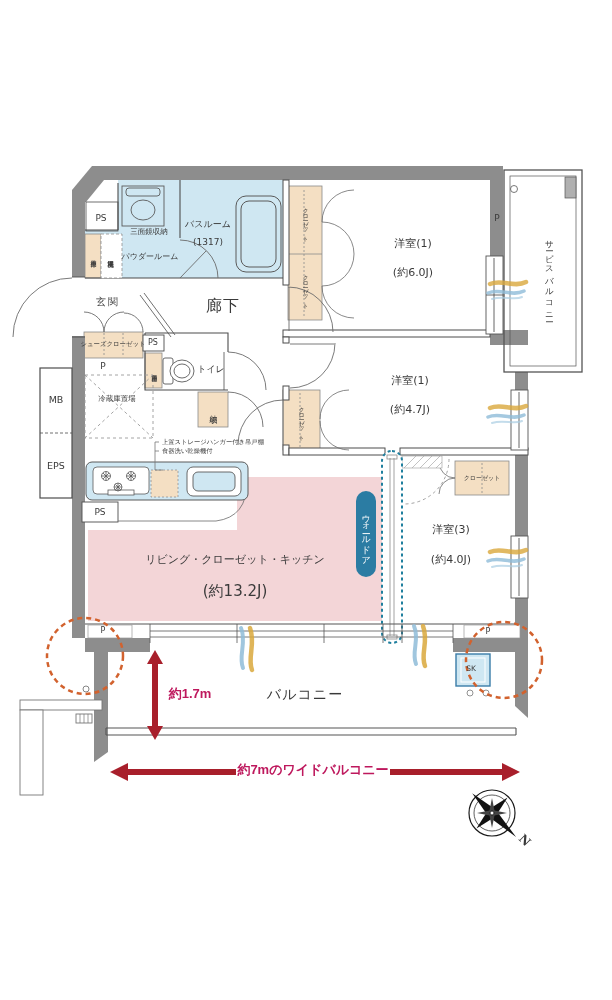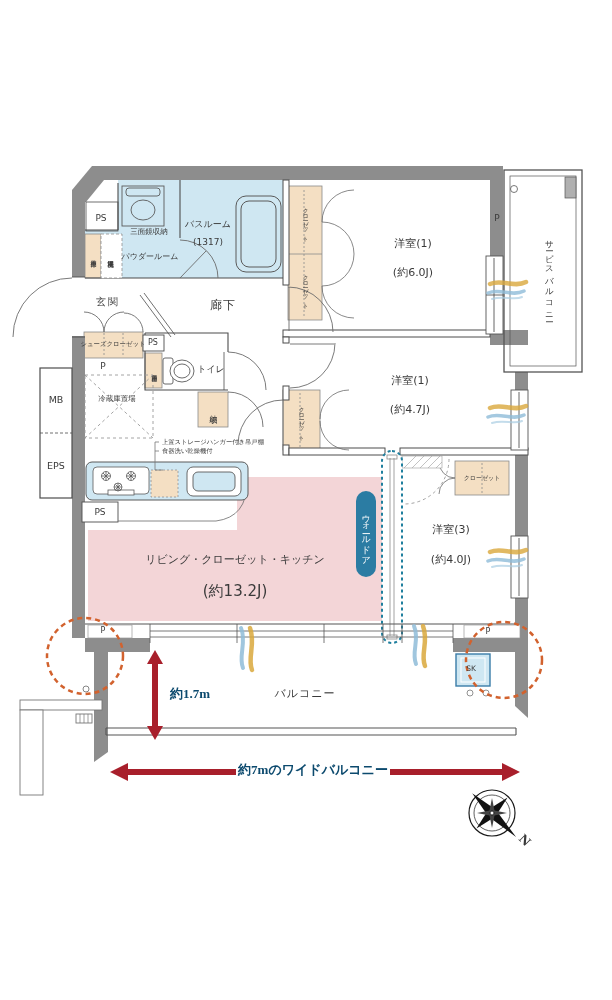--- a/index.html
+++ b/index.html
@@ -2,21 +2,21 @@
 <html><head>
 <meta charset="utf-8">
 <style>
   html,body{margin:0;padding:0;background:#fff;}
   .plan{position:relative;width:612px;height:1000px;background:#ffffff;overflow:hidden;
         font-family:"DejaVu Sans",sans-serif;}
   .plan svg{position:absolute;left:0;top:0;}
   .label{position:absolute;transform:translate(-50%,-50%);color:#3a3a3a;
          white-space:nowrap;line-height:1.15;text-align:center;}
   .v{writing-mode:vertical-rl;text-orientation:upright;}
-  .red{color:#0c4a6e;font-family:Liberation Serif, serif;font-weight:bold;}
+  .red{color:#be185d;font-family:Liberation Sans, sans-serif;font-weight:bold;}
   .white{color:#ffffff;}
   .left-anchor{transform:translate(0,-50%);text-align:left;}
   .n-label{font-family:"DejaVu Serif",serif;font-weight:bold;
            transform:translate(-50%,-50%) rotate(45deg);}
 </style>
 </head>
 <body>
 
 <div class="plan">
 <svg width="612" height="1000" viewBox="0 0 612 1000">
@@ -267,21 +267,21 @@
 </svg>
 
 <div class="label" style="left:101px;top:218px;font-size:9px;">PS</div>
 <div class="label" style="left:149px;top:232px;font-size:7.5px;">三面鏡収納</div>
 <div class="label" style="left:208px;top:224px;font-size:9px;">バスルーム</div>
 <div class="label" style="left:208px;top:242px;font-size:9px;">(1317)</div>
 <div class="label" style="left:150px;top:257px;font-size:8px;">パウダールーム</div>
 <div class="label v" style="left:93px;top:256px;font-size:6px;">上部吊戸棚</div>
 <div class="label v" style="left:111px;top:256px;font-size:6.2px;">洗濯機置場</div>
 <div class="label" style="left:108px;top:302px;font-size:10px;letter-spacing:2px;">玄関</div>
-<div class="label" style="left:223px;top:306px;font-size:12px;letter-spacing:1px;">廊下</div>
+<div class="label" style="left:223px;top:306px;font-size:16px;letter-spacing:1px;">廊下</div>
 <div class="label" style="left:113px;top:345px;font-size:6.4px;">シューズクローゼット</div>
 <div class="label" style="left:103px;top:366px;font-size:9px;">P</div>
 <div class="label" style="left:153px;top:343px;font-size:8px;">PS</div>
 <div class="label v" style="left:154px;top:371px;font-size:5.8px;">上部吊戸棚</div>
 <div class="label" style="left:211px;top:369px;font-size:9px;">トイレ</div>
 <div class="label v" style="left:213px;top:409px;font-size:8px;">収納</div>
 <div class="label" style="left:117px;top:399px;font-size:7.5px;">冷蔵庫置場</div>
 <div class="label" style="left:56px;top:400px;font-size:9.5px;">MB</div>
 <div class="label" style="left:56px;top:466px;font-size:9.5px;">EPS</div>
 <div class="label left-anchor" style="left:162px;top:442px;font-size:6.3px;">上置ストレージハンガー付き吊戸棚</div>
@@ -294,21 +294,21 @@
 <div class="label" style="left:413px;top:273px;font-size:11px;">(約6.0J)</div>
 <div class="label" style="left:410px;top:381px;font-size:11px;">洋室(1)</div>
 <div class="label" style="left:410px;top:410px;font-size:11px;">(約4.7J)</div>
 <div class="label" style="left:451px;top:530px;font-size:11px;">洋室(3)</div>
 <div class="label" style="left:451px;top:560px;font-size:11px;">(約4.0J)</div>
 <div class="label v" style="left:305px;top:221px;font-size:6px;">クローゼット</div>
 <div class="label v" style="left:305px;top:288px;font-size:6px;">クローゼット</div>
 <div class="label v" style="left:301px;top:420px;font-size:6px;">クローゼット</div>
 <div class="label" style="left:482px;top:478px;font-size:6px;">クローゼット</div>
 <div class="label v" style="left:549px;top:277px;font-size:8.5px;letter-spacing:2px;">サービスバルコニー</div>
-<div class="label" style="left:305px;top:694px;font-size:11px;letter-spacing:1px;font-family:Liberation Mono, monospace;">バルコニー</div>
+<div class="label" style="left:305px;top:694px;font-size:14px;letter-spacing:1px;">バルコニー</div>
 <div class="label" style="left:471px;top:669px;font-size:7.5px;">SK</div>
 <div class="label red" style="left:190px;top:694px;font-size:13px;">約1.7m</div>
 <div class="label red" style="left:313px;top:770px;font-size:13px;">約7mのワイドバルコニー</div>
 <div class="label" style="left:103px;top:631px;font-size:8px;">P</div>
 <div class="label" style="left:488px;top:632px;font-size:8px;">P</div>
 <div class="label" style="left:497px;top:218px;font-size:9px;">P</div>
 <div class="label n-label" style="left:524px;top:841px;font-size:12px;">N</div>
 </div>
 
 </body></html>

